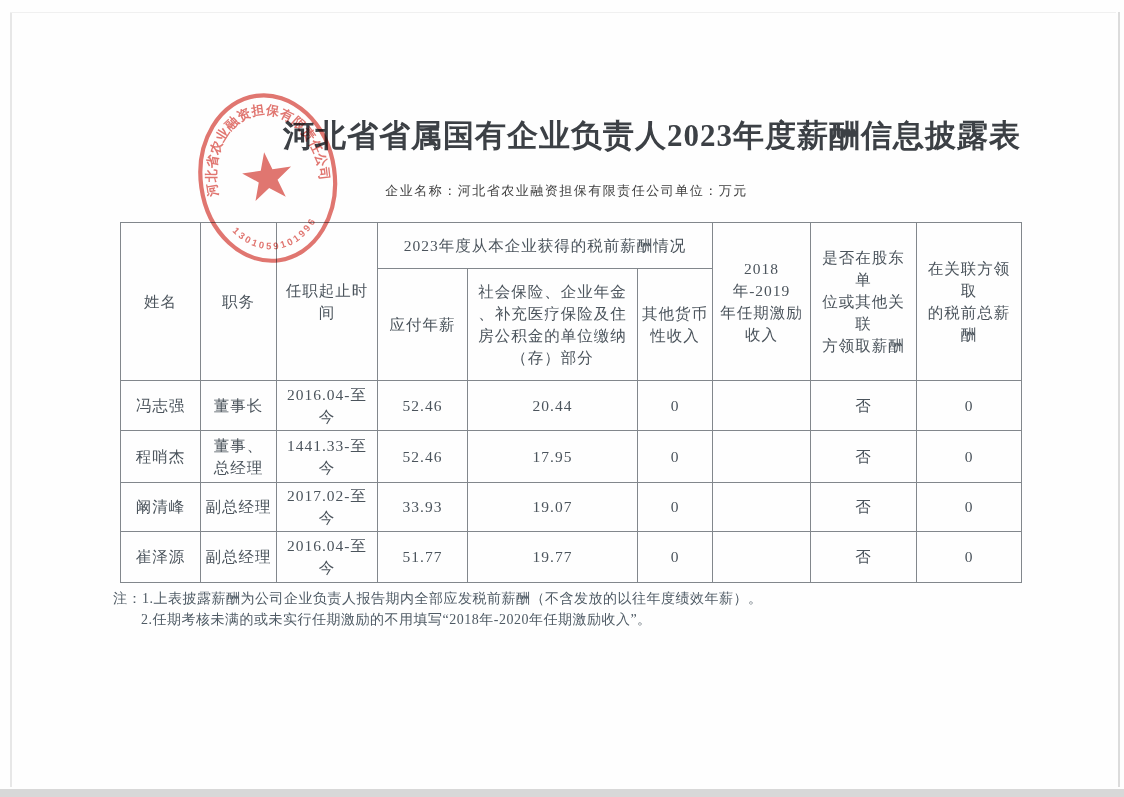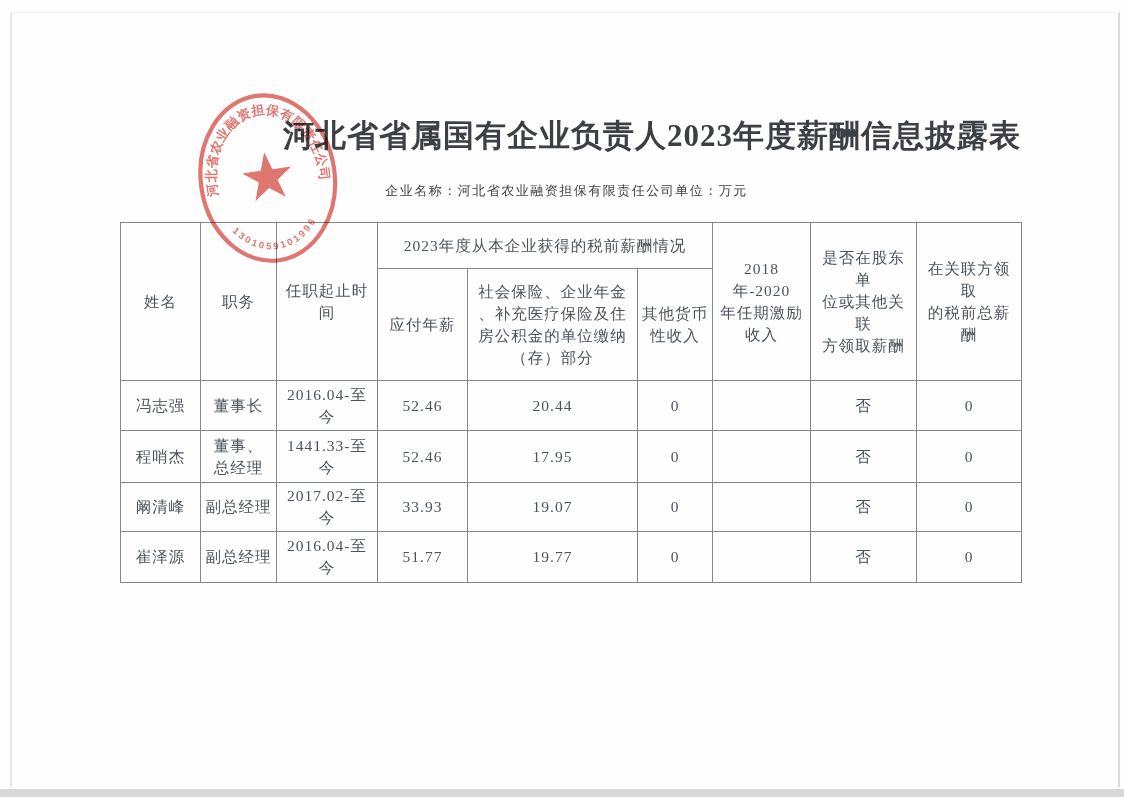--- a/index.html
+++ b/index.html
@@ -85,21 +85,21 @@
         <col style="width:106px">
         <col style="width:105px">
     </colgroup>
     <tbody>
         <tr style="height:46px">
       <th rowspan="2" class="wrap">姓名</th>
       <th rowspan="2" class="wrap">职务</th>
       <th rowspan="2" class="wrap">任职起止时
 间</th>
       <th colspan="3" class="group-head">2023年度从本企业获得的税前薪酬情况</th>
-      <th rowspan="2" class="wrap">2018年-2020
+      <th rowspan="2" class="wrap">2018年-2019
 年任期激励
 收入</th>
       <th rowspan="2" class="wrap">是否在股东单
 位或其他关联
 方领取薪酬</th>
       <th rowspan="2" class="wrap">在关联方领取
 的税前总薪酬</th>
     </tr>
     <tr style="height:112px">
       <th class="wrap">应付年薪</th>
@@ -151,20 +151,26 @@
       <td class="num">51.77</td>
       <td class="num">19.77</td>
       <td class="num">0</td>
       <td class="num"></td>
       <td>否</td>
       <td class="num">0</td>
     </tr>
   </tbody>
     </table>
 
+  <div class="notes">
+    <div class="line1">
+      <span>注：</span><span>1.上表披露薪酬为公司企业负责人报告期内全部应发税前薪酬（不含发放的以往年度绩效年薪）。</span>
+    </div>
+    <div class="line2">2.任期考核未满的或未实行任期激励的不用填写“2018年-2020年任期激励收入”。</div>
+  </div>
 
   <svg class="seal" viewBox="0 0 148 180" aria-hidden="true">
     <defs>
       <path id="seal-top-arc" d="M 24.6 110.6 A 52 66 0 1 1 123.4 110.6" fill="none"></path>
       <path id="seal-bottom-arc" d="M 24.6 124.0 A 57 71 0 0 0 123.4 124.0" fill="none"></path>
     </defs>
     <ellipse cx="74" cy="88" rx="67" ry="83" fill="none" stroke="#d94f48" stroke-width="4.2"></ellipse>
     <path d="M74,62 L68.1,79.9 L49.3,79.9 L64.5,91.1 L58.7,109 L74,98 L89.3,109 L83.5,91.1 L98.7,79.9 L79.9,79.9 Z" fill="#d94f48"></path>
     <text font-size="13" fill="#d94f48" letter-spacing="0.5">
       <textPath href="#seal-top-arc" startOffset="50%" text-anchor="middle">河北省农业融资担保有限责任公司</textPath>

